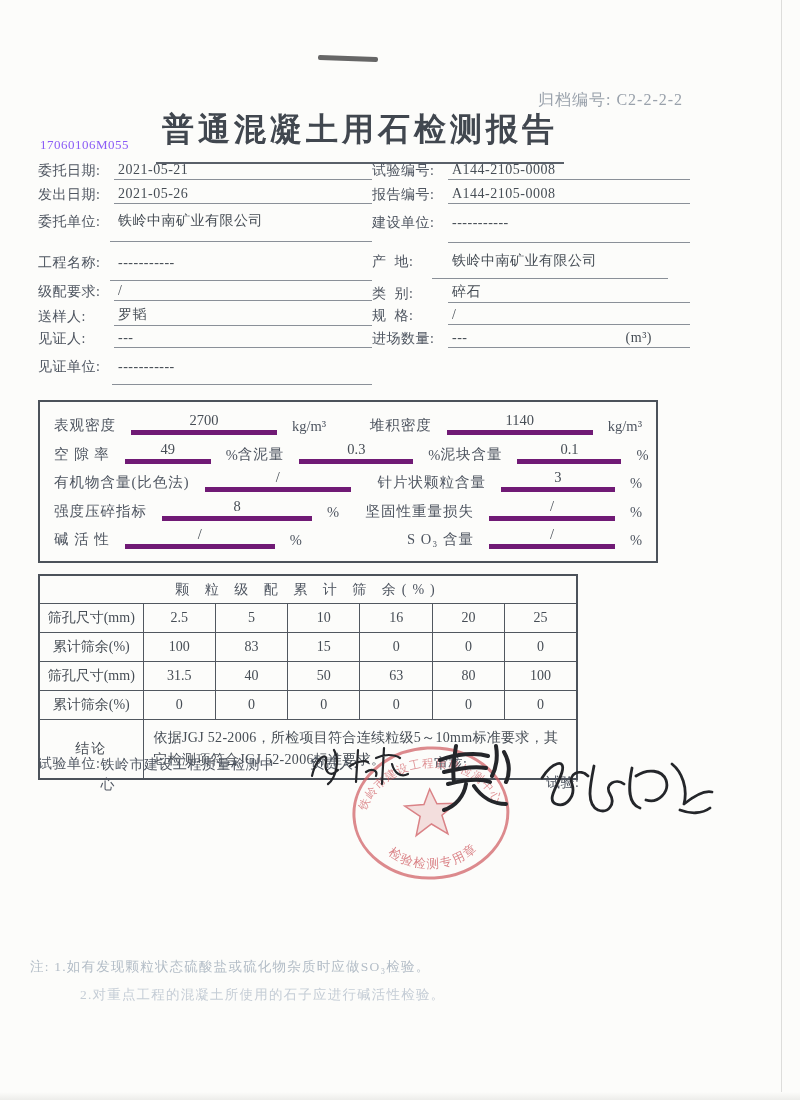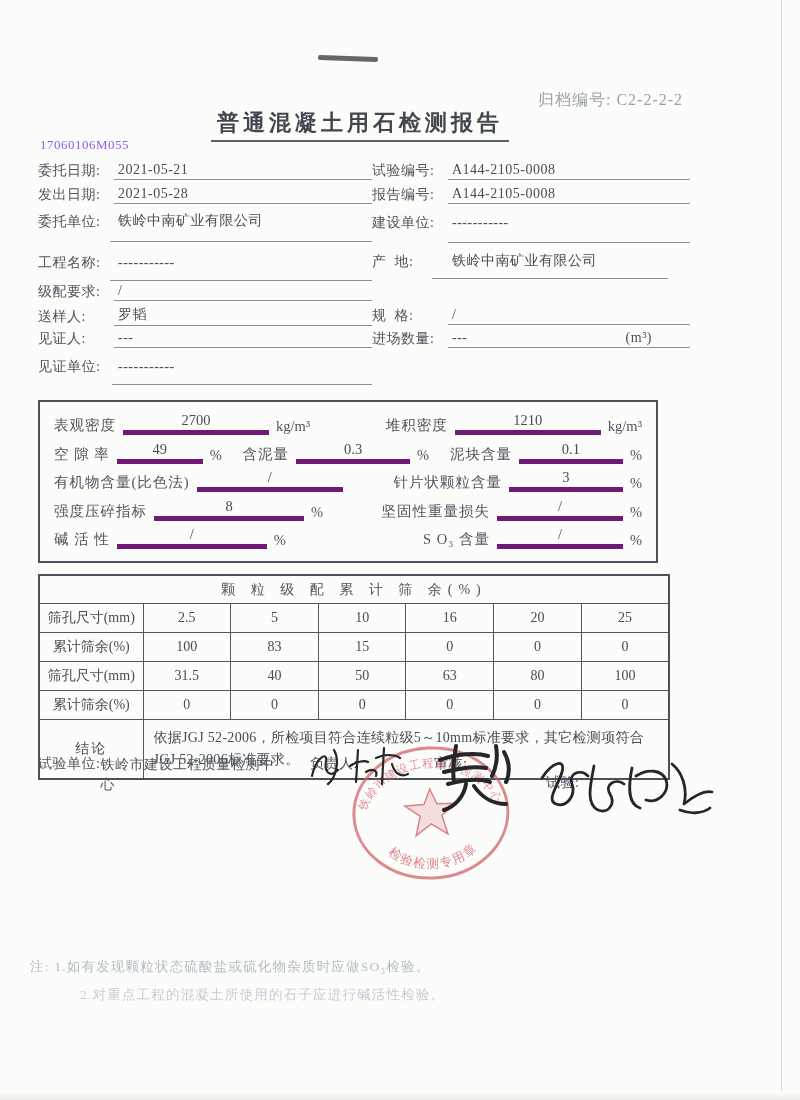--- a/index.html
+++ b/index.html
@@ -17,22 +17,22 @@
   .edge-bottom{position:absolute;left:0;bottom:0;width:100%;height:8px;background:linear-gradient(#fcfcfa,#ededea);}
   .dash-artifact{position:absolute;left:318px;top:56px;width:60px;height:5px;background:#4b4b4b;border-radius:2px;transform:rotate(2deg);opacity:.85;}
 
   
   .cma{position:absolute;left:52px;top:72px;}
   .cma-code{position:absolute;left:40px;top:137px;font-size:13px;color:#8b5cf6;letter-spacing:.5px;text-align:center;}
   .title{
     position:absolute;left:0;top:108px;width:720px;text-align:center;
   }
   .title span{
-    display:inline-block;font-size:22px;font-weight:bold;color:#41474f;
-    letter-spacing:4px;border-bottom:2px solid #5a6069;padding:0 6px 2px 6px;
+    display:inline-block;font-size:32px;font-weight:bold;color:#41474f;
+    letter-spacing:4px;border-bottom:2px solid #5a6069;padding:0 6px 10px 6px;
   }
   .archive{position:absolute;left:538px;top:90px;font-size:16px;color:#99a1ab;letter-spacing:1px;}
 
   
   .mrow{position:absolute;display:flex;align-items:flex-end;font-size:14px;}
   .mlabel{flex:none;width:76px;color:#4e5560;letter-spacing:.5px;white-space:pre;}
   .mval{flex:1;padding:0 2px 1px 4px;color:#464d55;letter-spacing:.5px;white-space:nowrap;}
   .u{border-bottom:1px solid #8a9098;}
   .uline{position:absolute;border-bottom:1px solid #8a9098;height:1px;}
   .mrow.colL{left:38px;width:334px;}
@@ -51,29 +51,29 @@
   .mval.split i{font-style:normal;}
 
   
   .pbox{
     position:absolute;left:38px;top:400px;width:620px;height:163px;
     border:2px solid #4c525a;box-sizing:border-box;
     display:flex;flex-direction:column;justify-content:space-between;
     padding:10px 14px 12px 14px;
   }
   .prow{display:flex;justify-content:space-between;align-items:flex-end;font-size:14.5px;}
-  .pgrp{display:flex;align-items:flex-end;gap:7px;}
+  .pgrp{display:flex;align-items:flex-end;gap:15px;}
   .plab{color:#4e5560;letter-spacing:1px;white-space:pre;}
   .pval{border-bottom:5px solid #701a75;text-align:center;padding-bottom:1px;color:#464d55;}
   .punit{color:#4e5560;}
   .w90{width:86px}.w110{width:104px}.w120{width:114px}.w150{width:146px}.w160{width:150px}.w130{width:126px}
 
   
   .stable{
-    position:absolute;left:38px;top:574px;width:632px;
+    position:absolute;left:38px;top:574px;width:540px;
     border-collapse:collapse;table-layout:fixed;font-size:14px;color:#464d55;
   }
   .stable th,.stable td{border:1px solid #51575f;}
   .stable{border:2px solid #4c525a;}
   .stable th{font-weight:normal;letter-spacing:6px;height:25px;color:#4e5560;}
   .stable td{height:26px;text-align:center;}
   .stable td.lab{letter-spacing:0;font-family:Liberation Serif, serif;}
   .stable td.concl-label{height:56px;letter-spacing:2px;}
   .stable td.concl-text{text-align:left;padding:4px 10px;line-height:1.55;letter-spacing:.3px;}
 
@@ -122,21 +122,21 @@
     <span>普通混凝土用石检测报告</span>
   </div>
   <div class="archive">归档编号: C2-2-2-2</div>
 
   <div class="mrow colL ml0">
     <span class="mlabel">委托日期:</span>
     <span class="mval u">2021-05-21</span>
   </div>
   <div class="mrow colL ml1">
     <span class="mlabel">发出日期:</span>
-    <span class="mval u">2021-05-28</span>
+    <span class="mval u">2021-05-26</span>
   </div>
   <div class="mrow colL ml2">
     <span class="mlabel">委托单位:</span>
     <span class="mval">铁岭中南矿业有限公司</span>
   </div>
   <div class="mrow colL ml3">
     <span class="mlabel">工程名称:</span>
     <span class="mval">-----------</span>
   </div>
   <div class="mrow colL ml4">
@@ -164,20 +164,24 @@
     <span class="mlabel">报告编号:</span>
     <span class="mval u">A144-2105-0008</span>
   </div>
   <div class="mrow colR mr2">
     <span class="mlabel">建设单位:</span>
     <span class="mval">-----------</span>
   </div>
   <div class="mrow colR mr3">
     <span class="mlabel">产  地:</span>
     <span class="mval">铁岭中南矿业有限公司</span>
+  </div>
+  <div class="mrow colR mr4">
+    <span class="mlabel">类  别:</span>
+    <span class="mval u">碎石</span>
   </div>
   <div class="mrow colR mr5">
     <span class="mlabel">规  格:</span>
     <span class="mval u">/</span>
   </div>
   <div class="mrow colR mr6">
     <span class="mlabel">进场数量:</span>
     <span class="mval u split">
         <i>---</i>
         <i class="unit-r">(m³)</i>
@@ -192,21 +196,21 @@
 
   <div class="pbox">
     <div class="prow">
       <span class="pgrp">
           <span class="plab">表观密度</span>
           <span class="pval w150">2700</span>
           <span class="punit">kg/m³</span>
         </span>
       <span class="pgrp">
           <span class="plab">堆积密度</span>
-          <span class="pval w150">1210</span>
+          <span class="pval w150">1140</span>
           <span class="punit">kg/m³</span>
         </span>
     </div>
     <div class="prow">
       <span class="pgrp">
           <span class="plab">空 隙 率</span>
           <span class="pval w90">49</span>
           <span class="punit">%</span>
         </span>
       <span class="pgrp">

